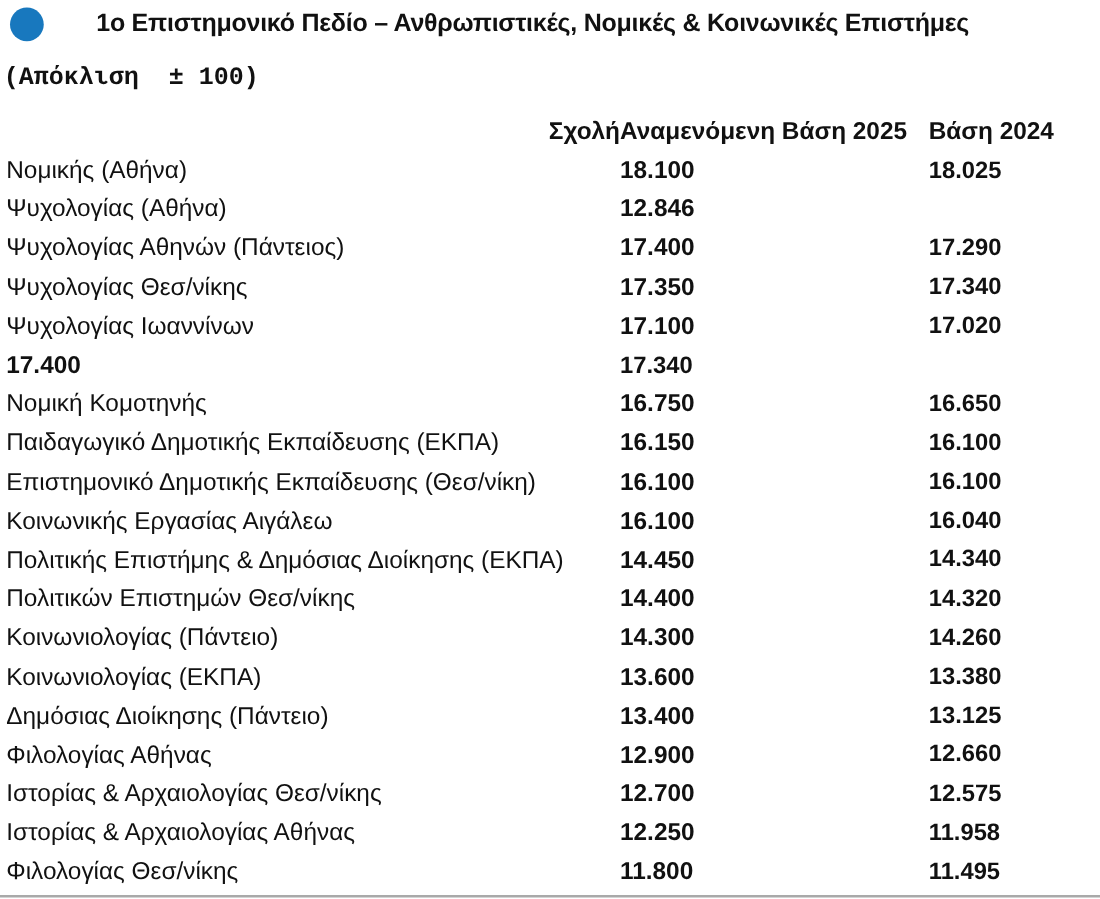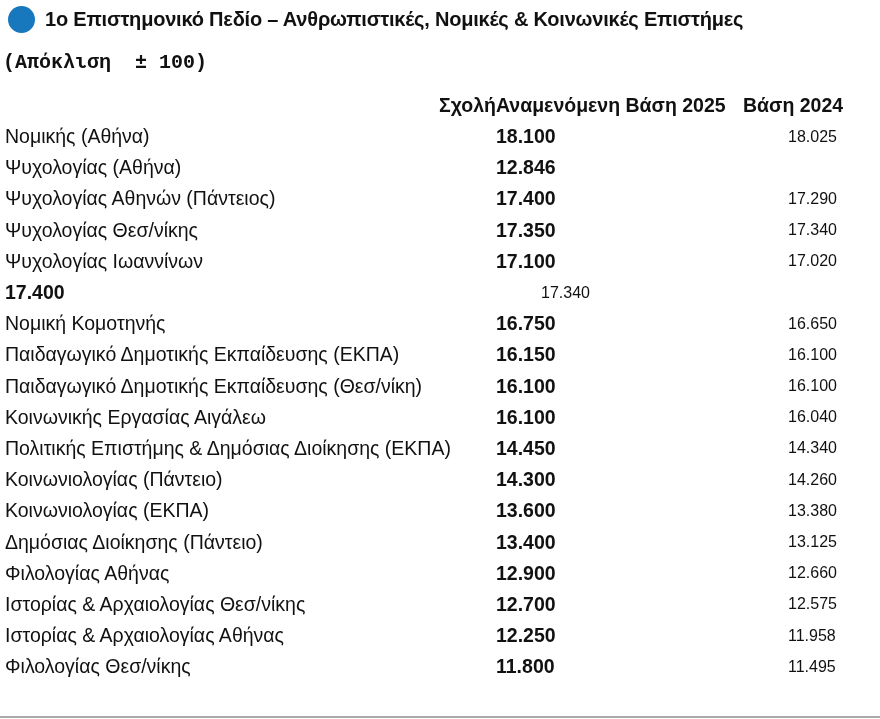--- a/index.html
+++ b/index.html
@@ -28,20 +28,21 @@
     height: 27px;
     border-radius: 50%;
     background: #1878be;
     flex: 0 0 auto;
   }
   .title {
     font-size: 20px;
     font-weight: 700;
     white-space: nowrap;
     letter-spacing: -0.2px;
+    margin-left: 32px;
   }
   .subtitle {
     position: absolute;
     top: 51px;
     left: 3px;
     font-size: 20px;
     font-weight: 700;
     white-space: pre;
     font-family: Liberation Mono, monospace;
   }
@@ -75,24 +76,23 @@
     font-weight: 400;
     white-space: nowrap;
     overflow: visible;
   }
   .cell-2025 {
     font-size: 19.5px;
     font-weight: 700;
     white-space: nowrap;
   }
   .cell-2024 {
-    font-size: 16px;
-    font-weight: 400;
-    white-space: nowrap;
-    margin-left: 45px;
+    font-size: 19px;
+    font-weight: 700;
+    white-space: nowrap;
   }
 
   .bottom-divider {
     position: absolute;
     left: 0;
     right: 0;
     bottom: 1px;
     height: 2px;
     background: #a9a9a9;
   }
@@ -156,37 +156,42 @@
     <span class="cell-2024">16.650</span>
   </div>
 
   <div class="trow grid-row">
     <span class="cell-school">Παιδαγωγικό Δημοτικής Εκπαίδευσης (ΕΚΠΑ)</span>
     <span class="cell-2025">16.150</span>
     <span class="cell-2024">16.100</span>
   </div>
 
   <div class="trow grid-row">
-    <span class="cell-school">Παιδαγωγικό Δημοτικής Εκπαίδευσης (Θεσ/νίκη)</span>
+    <span class="cell-school">Επιστημονικό Δημοτικής Εκπαίδευσης (Θεσ/νίκη)</span>
     <span class="cell-2025">16.100</span>
     <span class="cell-2024">16.100</span>
   </div>
 
   <div class="trow grid-row">
     <span class="cell-school">Κοινωνικής Εργασίας Αιγάλεω</span>
     <span class="cell-2025">16.100</span>
     <span class="cell-2024">16.040</span>
   </div>
 
   <div class="trow grid-row">
     <span class="cell-school">Πολιτικής Επιστήμης &amp; Δημόσιας Διοίκησης (ΕΚΠΑ)</span>
     <span class="cell-2025">14.450</span>
     <span class="cell-2024">14.340</span>
   </div>
 
+  <div class="trow grid-row">
+    <span class="cell-school">Πολιτικών Επιστημών Θεσ/νίκης</span>
+    <span class="cell-2025">14.400</span>
+    <span class="cell-2024">14.320</span>
+  </div>
 
   <div class="trow grid-row">
     <span class="cell-school">Κοινωνιολογίας (Πάντειο)</span>
     <span class="cell-2025">14.300</span>
     <span class="cell-2024">14.260</span>
   </div>
 
   <div class="trow grid-row">
     <span class="cell-school">Κοινωνιολογίας (ΕΚΠΑ)</span>
     <span class="cell-2025">13.600</span>

